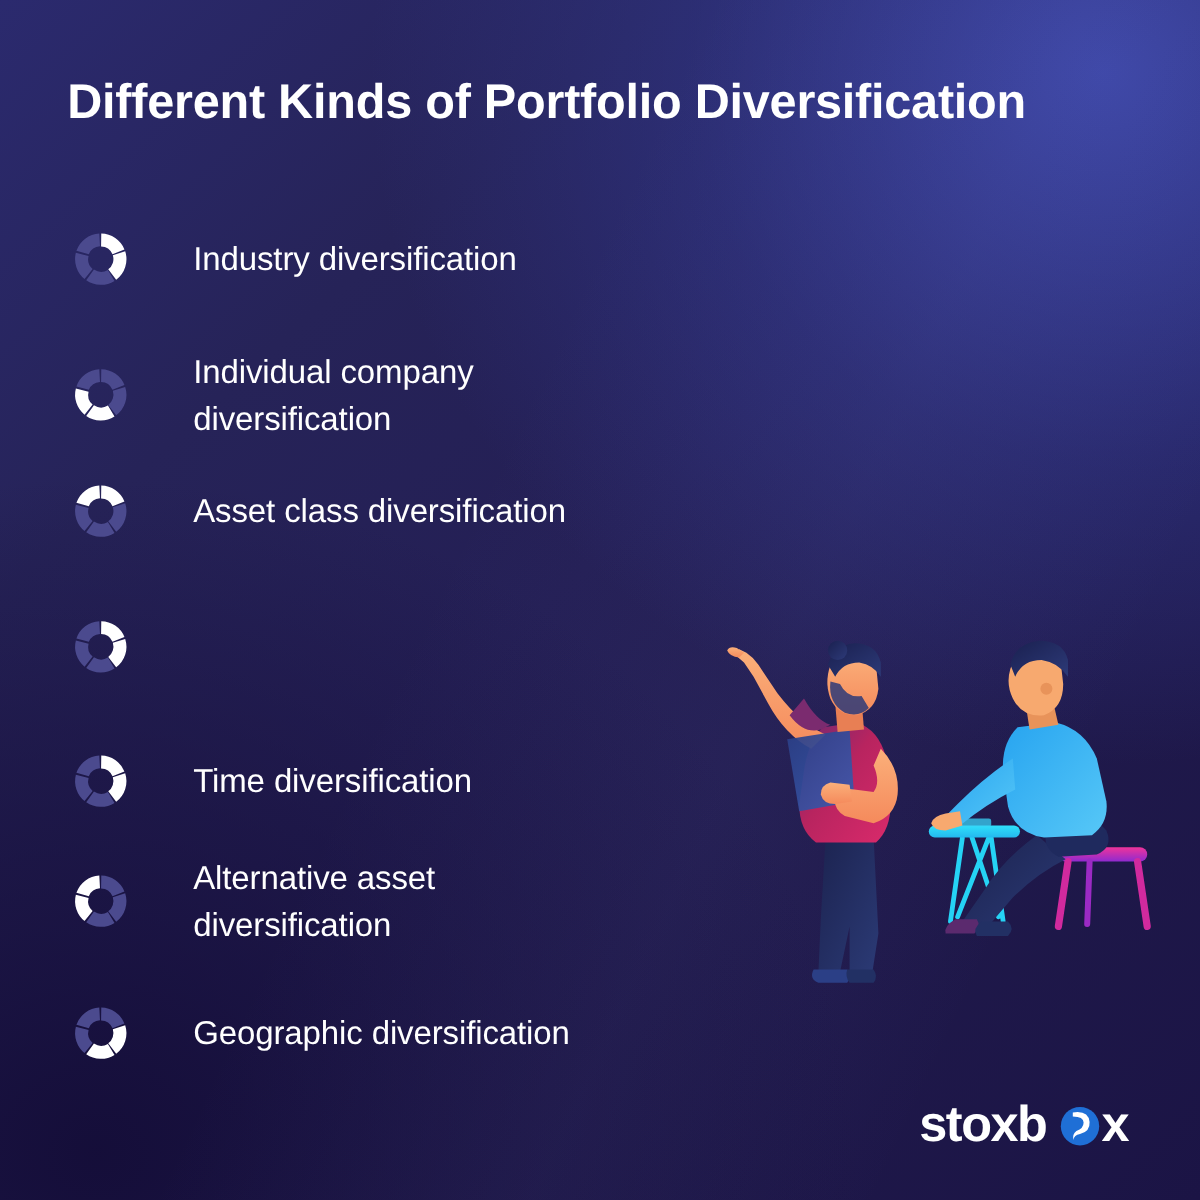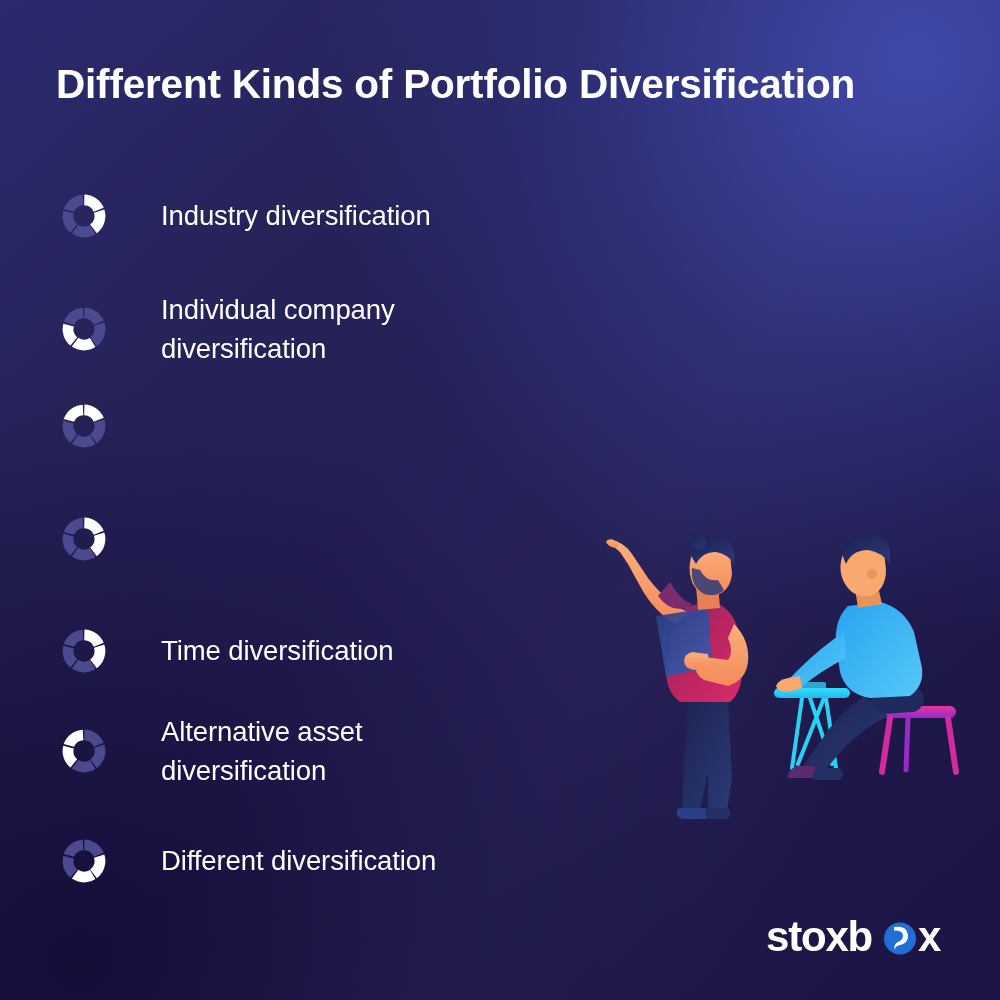--- a/index.html
+++ b/index.html
@@ -145,20 +145,21 @@
         <svg viewBox="0 0 100 100">
           <g transform="translate(50,50)">
             <path d="M 0.7 -38.2 A 38.2 38.2 0 0 1 35.2 -14.6 L 17.4 -7.4 A 19 19 0 0 0 0.4 -19 Z" fill="#ffffff"></path>
             <path d="M 36.3 -11.7 A 38.2 38.2 0 0 1 22.9 30.6 L 11.1 15.1 A 19 19 0 0 0 17.9 -5.9 Z" fill="#4b4a8e"></path>
             <path d="M 20.4 32.3 A 38.2 38.2 0 0 1 -21.7 31.4 L -10.2 15.5 A 19 19 0 0 0 10.6 16 Z" fill="#4b4a8e"></path>
             <path d="M -24.2 29.6 A 38.2 38.2 0 0 1 -37.1 -9.5 L -18.2 -4.6 A 19 19 0 0 0 -12.2 14.6 Z" fill="#4b4a8e"></path>
             <path d="M -36.3 -12.4 A 38.2 38.2 0 0 1 -2.2 -38.1 L -1.2 -19.1 A 19 19 0 0 0 -17.8 -7.4 Z" fill="#ffffff"></path>
           </g>
         </svg>
       </span>
+      <span class="row-label">Asset class diversification</span>
     </div>
 
     <div class="row r3">
       <span class="icon-wrap">
         <svg viewBox="0 0 100 100">
           <g transform="translate(50,50)">
             <path d="M 0.7 -38.2 A 38.2 38.2 0 0 1 35.2 -14.6 L 17.4 -7.4 A 19 19 0 0 0 0.4 -19 Z" fill="#ffffff"></path>
             <path d="M 36.3 -11.7 A 38.2 38.2 0 0 1 22.9 30.6 L 11.1 15.1 A 19 19 0 0 0 17.9 -5.9 Z" fill="#ffffff"></path>
             <path d="M 20.4 32.3 A 38.2 38.2 0 0 1 -21.7 31.4 L -10.2 15.5 A 19 19 0 0 0 10.6 16 Z" fill="#4b4a8e"></path>
             <path d="M -24.2 29.6 A 38.2 38.2 0 0 1 -37.1 -9.5 L -18.2 -4.6 A 19 19 0 0 0 -12.2 14.6 Z" fill="#4b4a8e"></path>
@@ -204,21 +205,21 @@
         <svg viewBox="0 0 100 100">
           <g transform="translate(50,50)">
             <path d="M 0.7 -38.2 A 38.2 38.2 0 0 1 35.2 -14.6 L 17.4 -7.4 A 19 19 0 0 0 0.4 -19 Z" fill="#4b4a8e"></path>
             <path d="M 36.3 -11.7 A 38.2 38.2 0 0 1 22.9 30.6 L 11.1 15.1 A 19 19 0 0 0 17.9 -5.9 Z" fill="#ffffff"></path>
             <path d="M 20.4 32.3 A 38.2 38.2 0 0 1 -21.7 31.4 L -10.2 15.5 A 19 19 0 0 0 10.6 16 Z" fill="#ffffff"></path>
             <path d="M -24.2 29.6 A 38.2 38.2 0 0 1 -37.1 -9.5 L -18.2 -4.6 A 19 19 0 0 0 -12.2 14.6 Z" fill="#4b4a8e"></path>
             <path d="M -36.3 -12.4 A 38.2 38.2 0 0 1 -2.2 -38.1 L -1.2 -19.1 A 19 19 0 0 0 -17.8 -7.4 Z" fill="#4b4a8e"></path>
           </g>
         </svg>
       </span>
-      <span class="row-label">Different diversification</span>
+      <span class="row-label">Geographic diversification</span>
     </div>
 
   </div>
 
   <div class="illus">
     <svg viewBox="0 0 380 320">
       <defs>
         <linearGradient id="gShirtA" x1="0" y1="0" x2="1" y2="1">
           <stop offset="0" stop-color="#6f2a73"></stop>
           <stop offset="0.45" stop-color="#b8245f"></stop>

